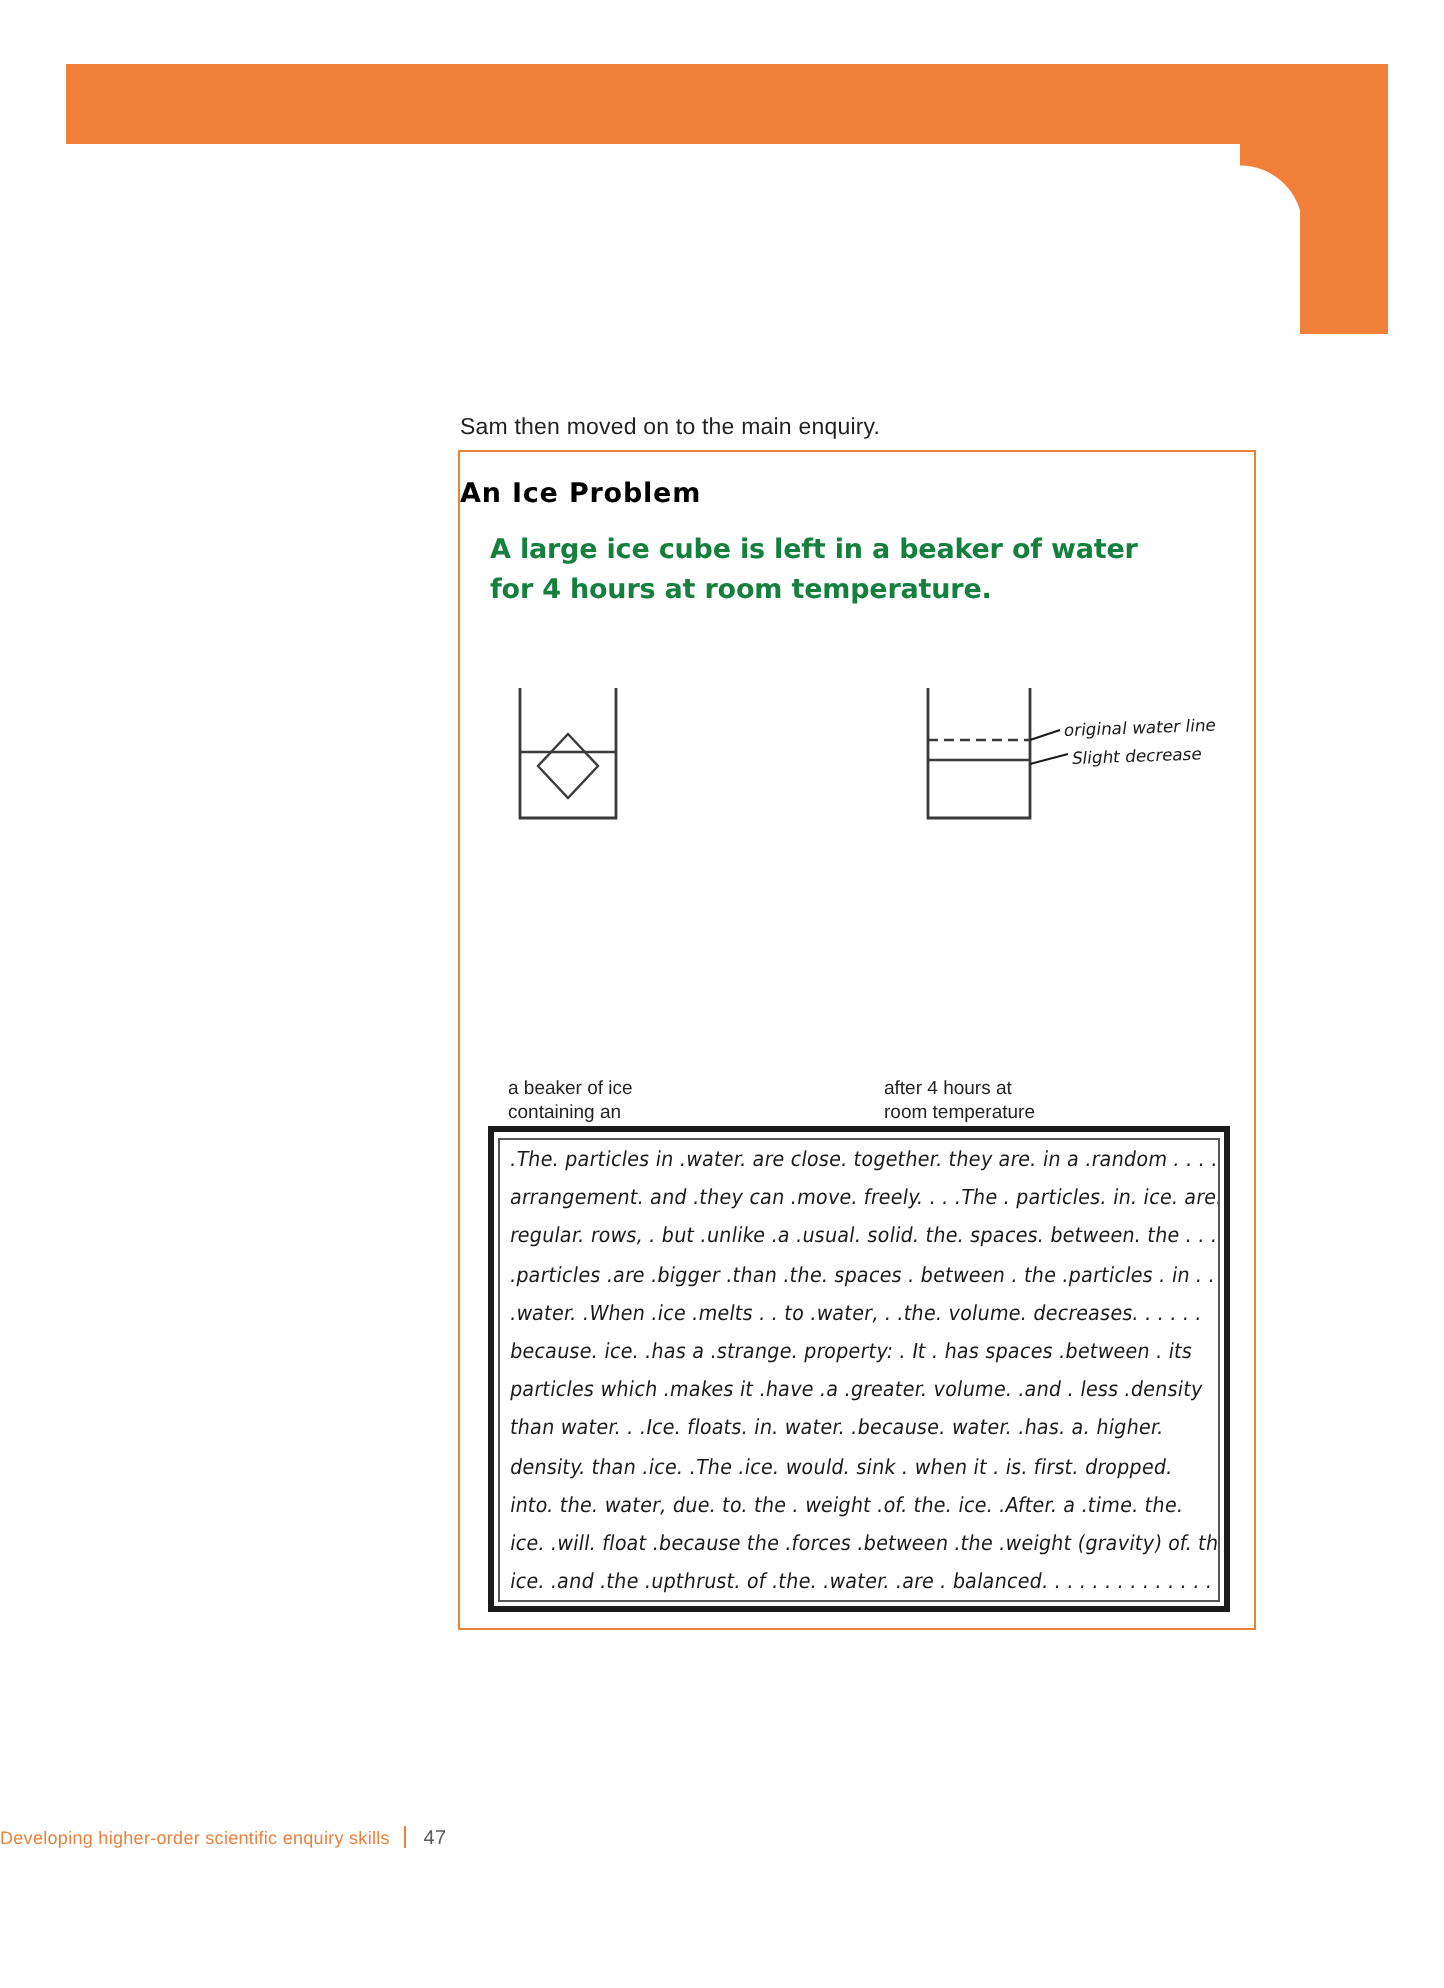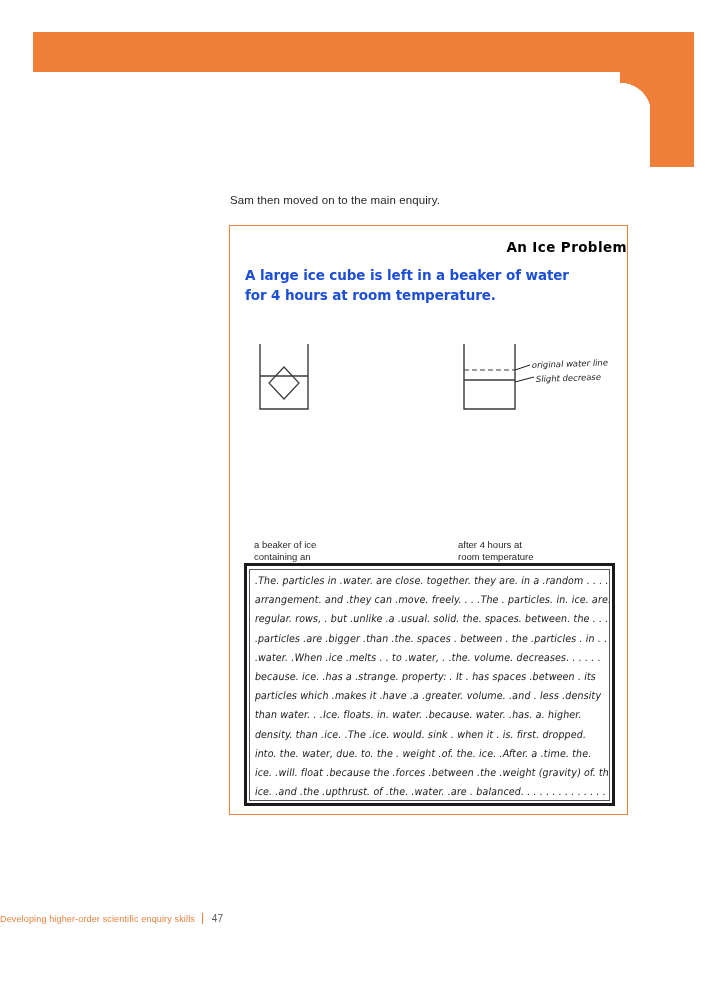--- a/index.html
+++ b/index.html
@@ -41,21 +41,21 @@
     height: 42px;
     background: #F08039;
     -webkit-mask-image: radial-gradient(circle 31px at 0% 100%, transparent 0 31px, #000 31.5px);
     mask-image: radial-gradient(circle 31px at 0% 100%, transparent 0 31px, #000 31.5px);
   }
 
   
   #intro-line {
     position: absolute;
     left: 230px;
-    top: 194px;
+    top: 208px;
     font-size: 11.5px;
     color: #231f20;
     letter-spacing: 0.1px;
   }
 
   
   #worksheet-box {
     position: absolute;
     left: 229px;
     top: 225px;
@@ -64,37 +64,37 @@
     border: 1.5px solid #E8823F;
     box-sizing: border-box;
     background: #ffffff;
   }
 
   #worksheet-title {
     position: absolute;
     left: 0;
     right: 0;
     top: 13px;
-    text-align: right;
+    text-align: left;
     font-family: "DejaVu Sans", sans-serif;
     font-size: 13.5px;
     font-weight: bold;
     color: #000000;
     letter-spacing: 0.4px;
   }
 
   #worksheet-prompt {
     position: absolute;
     left: 15px;
     top: 40px;
     width: 345px;
     font-family: "DejaVu Sans", sans-serif;
     font-size: 13.5px;
     font-weight: bold;
-    color: #1d4ed8;
+    color: #15803d;
     line-height: 1.45;
     letter-spacing: -0.1px;
   }
 
   #worksheet-instruction {
     position: absolute;
     left: 17px;
     top: 268px;
     width: 355px;
     font-family: "DejaVu Sans", sans-serif;
@@ -119,21 +119,21 @@
 
   .caption {
     position: absolute;
     font-family: Liberation Sans, sans-serif;
     font-size: 9.5px;
     color: #231f20;
     line-height: 1.28;
     white-space: pre;
   }
   #caption-before { left: 24px; top: 198px; }
-  #caption-after  { left: 228px; top: 198px; }
+  #caption-after  { left: 212px; top: 198px; }
 
   
   #answer-box {
     position: absolute;
     left: 14px;
     top: 337px;
     width: 371px;
     height: 243px;
     box-sizing: border-box;
     border: 3px solid #1b1b1b;

